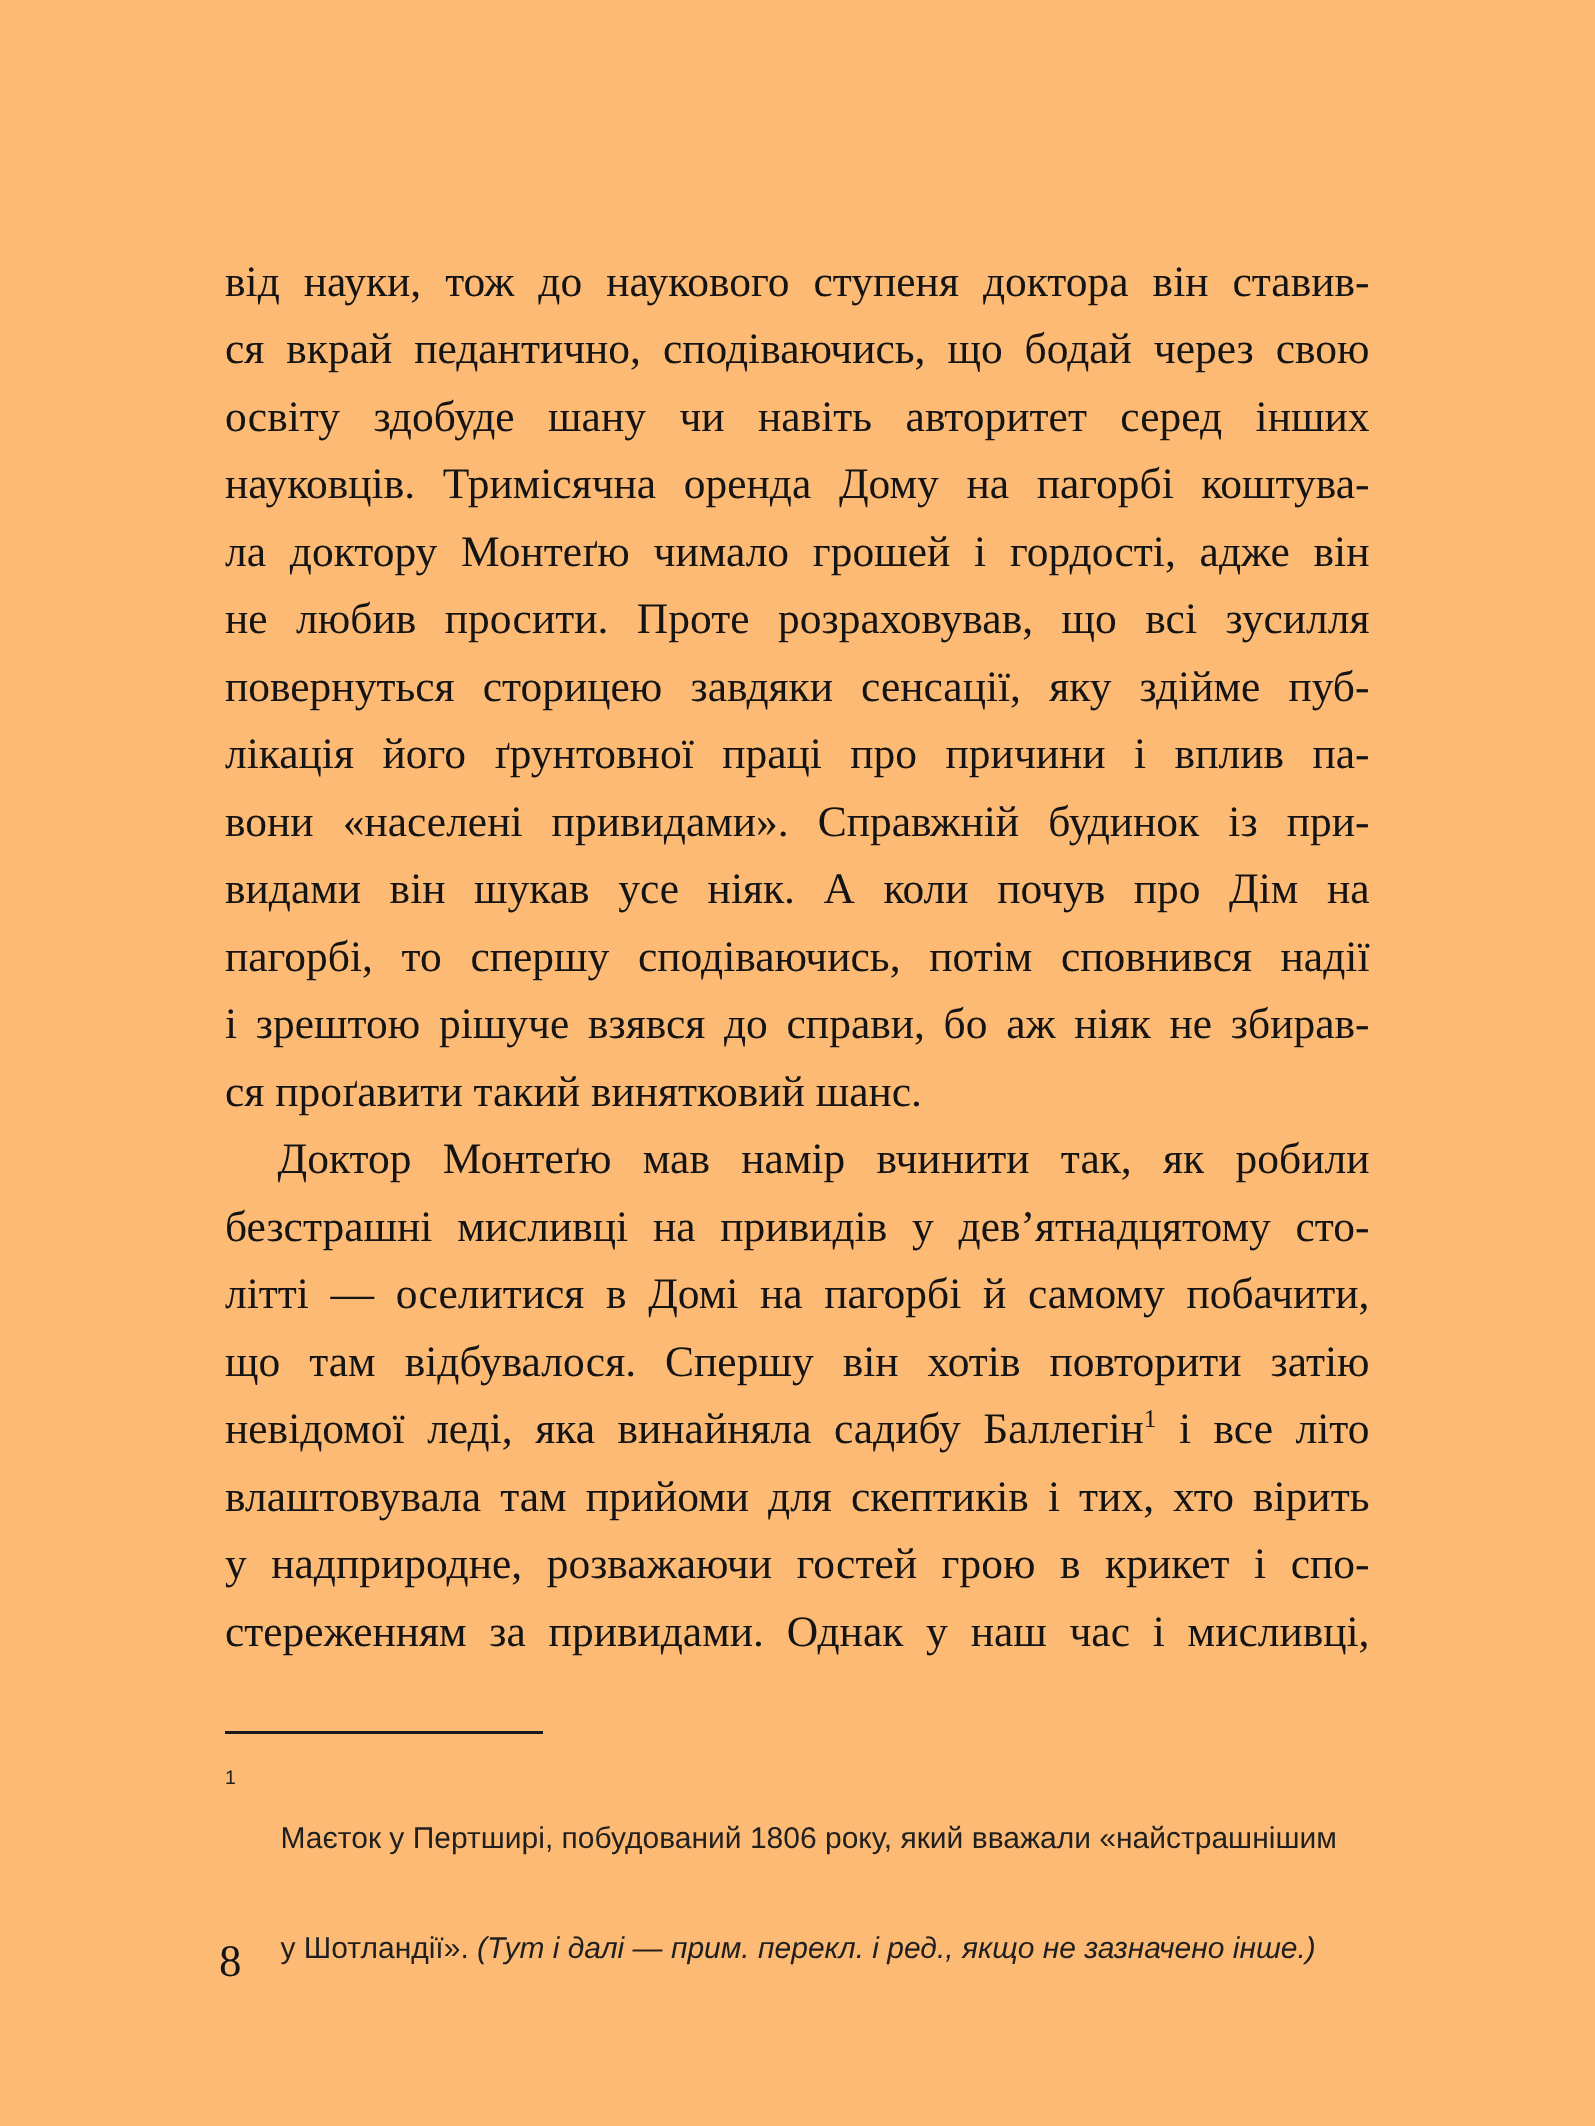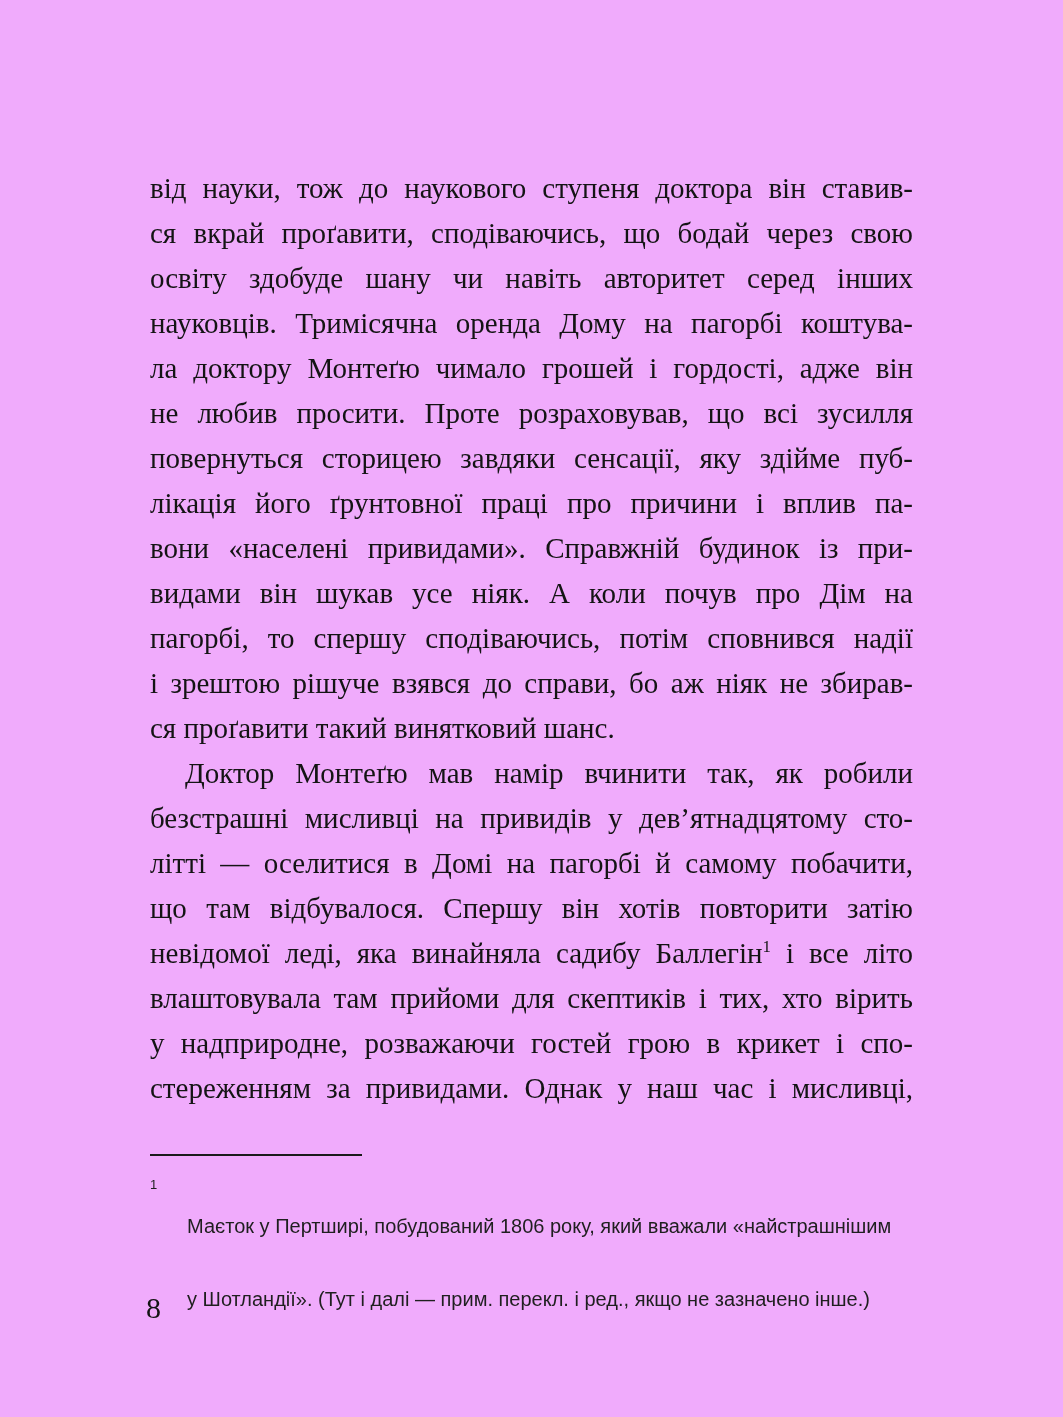--- a/index.html
+++ b/index.html
@@ -2,21 +2,21 @@
 <html lang="uk"><head>
 <meta charset="utf-8">
 <style>
   html, body { margin: 0; padding: 0; }
   body { background: #e8e8e8; }
   .page {
     position: relative;
     width: 1063px;
     height: 1417px;
     margin: 0 auto;
-    background: #f0abfc;
+    background: #fdba74;
     color: #141414;
     overflow: hidden;
   }
   .text-block {
     position: absolute;
     left: 150px;
     top: 166px;
     width: 763px;
     font-family: "Liberation Serif", "DejaVu Serif", serif;
     font-size: 29px;
@@ -59,39 +59,39 @@
     color: #1f1f1f;
     font-weight: 300;
   }
   .footnote .marker {
     position: absolute;
     left: 0;
     top: -2px;
     font-size: 13px;
   }
   .footnote .fn-line { white-space: nowrap; margin-top: 40px; }
-  .footnote .fn-italic { }
+  .footnote .fn-italic { font-style: italic; }
   .page-number {
     position: absolute;
     left: 146px;
     top: 1291px;
     font-family: "Liberation Serif", "DejaVu Serif", serif;
     font-size: 30px;
     line-height: 34px;
     color: #141414;
   }
 </style>
 </head>
 <body>
 
 <div class="page">
 
   <div class="text-block">
       <div class="line"><span>від науки, тож до наукового ступеня доктора він ставив-</span></div>
-      <div class="line"><span>ся вкрай проґавити, сподіваючись, що бодай через свою</span></div>
+      <div class="line"><span>ся вкрай педантично, сподіваючись, що бодай через свою</span></div>
       <div class="line"><span>освіту здобуде шану чи навіть авторитет серед інших</span></div>
       <div class="line"><span>науковців. Тримісячна оренда Дому на пагорбі коштува-</span></div>
       <div class="line"><span>ла доктору Монтеґю чимало грошей і гордості, адже він</span></div>
       <div class="line"><span>не любив просити. Проте розраховував, що всі зусилля</span></div>
       <div class="line"><span>повернуться сторицею завдяки сенсації, яку здійме пуб-</span></div>
       <div class="line"><span>лікація його ґрунтовної праці про причини і вплив па-</span></div>
       <div class="line"><span>вони «населені привидами». Справжній будинок із при-</span></div>
       <div class="line"><span>видами він шукав усе ніяк. А коли почув про Дім на</span></div>
       <div class="line"><span>пагорбі, то спершу сподіваючись, потім сповнився надії</span></div>
       <div class="line"><span>і зрештою рішуче взявся до справи, бо аж ніяк не збирав-</span></div>

